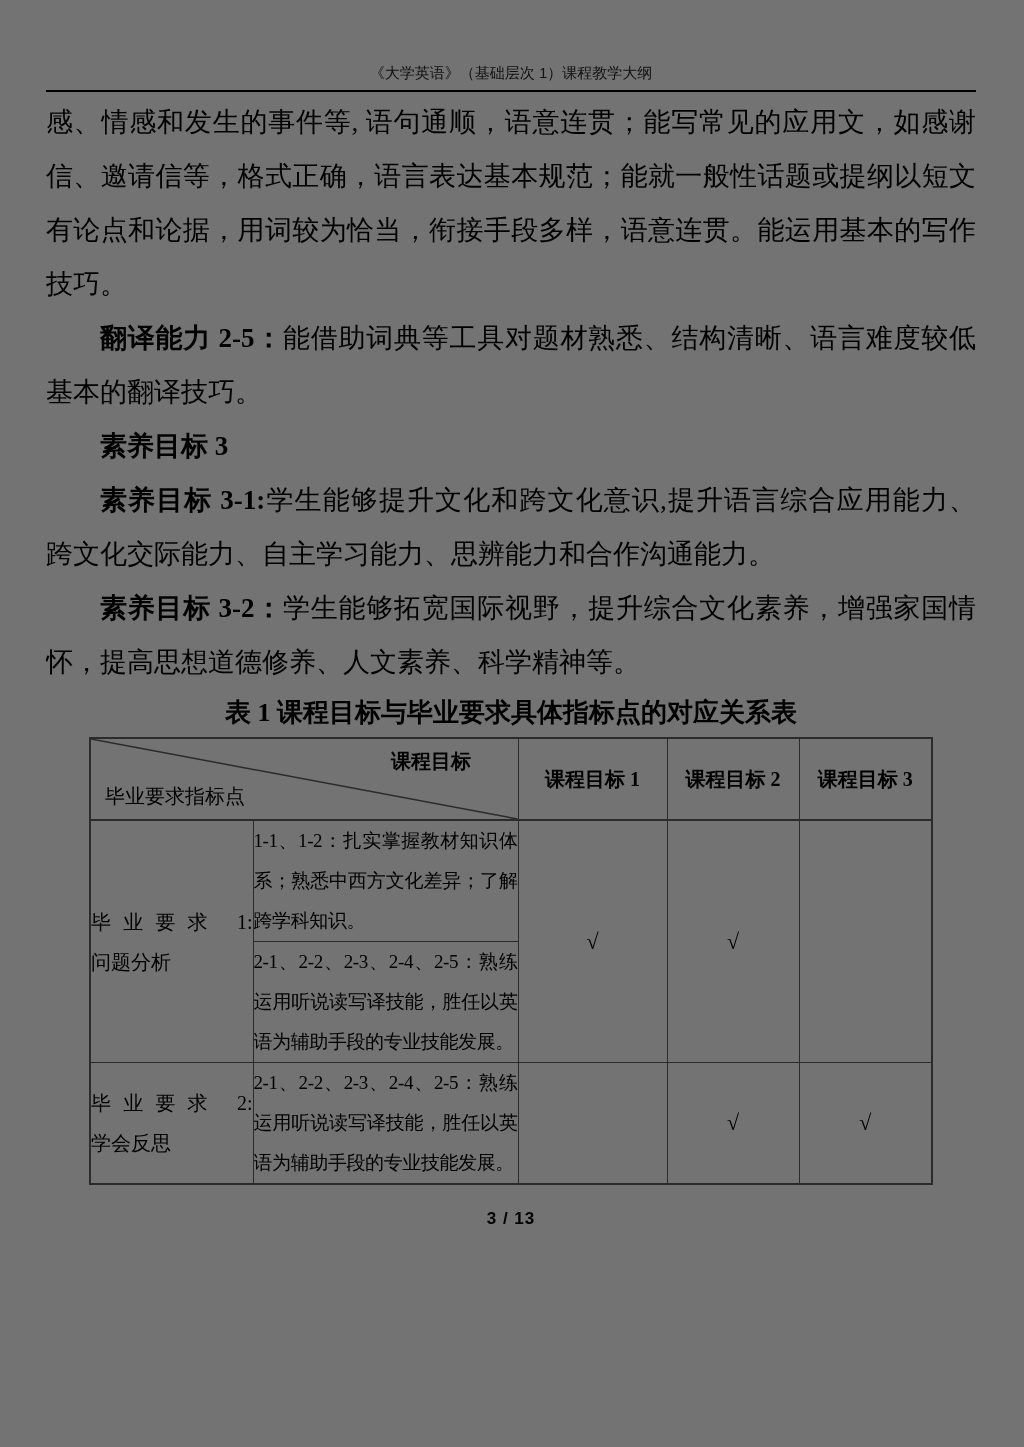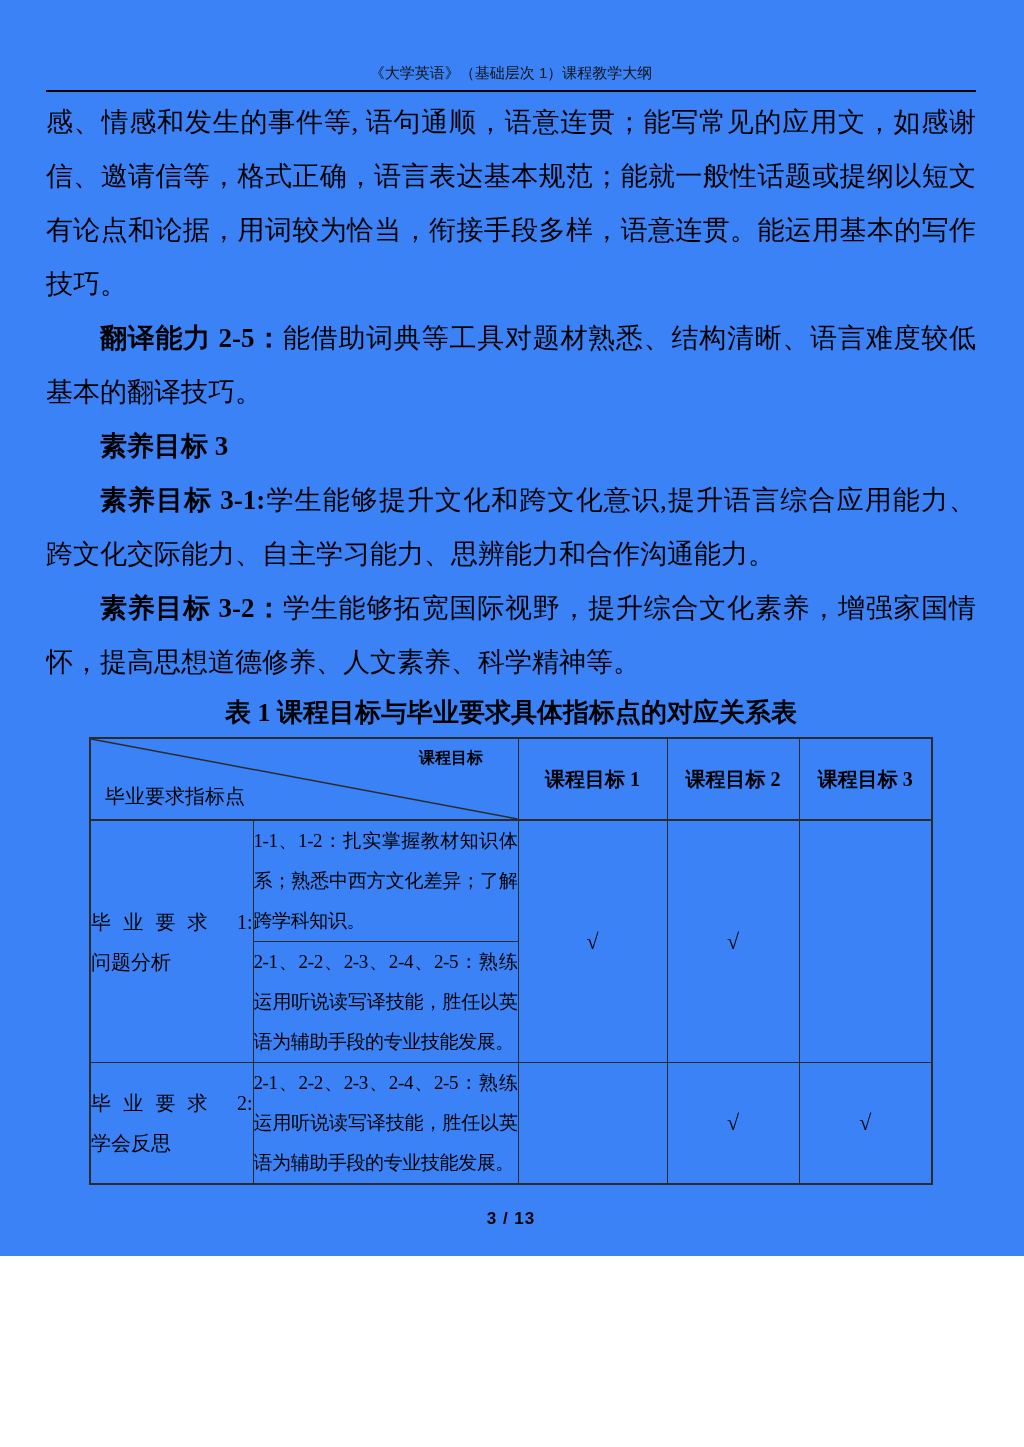--- a/index.html
+++ b/index.html
@@ -1,21 +1,21 @@
 <!DOCTYPE html>
 <html><head>
 <meta charset="utf-8">
 <style>
   * { box-sizing: border-box; }
   html, body { margin: 0; padding: 0; background: #ffffff; }
   .page {
     position: relative;
     width: 1024px;
-    height: 1256px;
-    background: #3b82f6;
+    height: 1447px;
+    background: #737373;
     color: #000;
     font-family: "Liberation Serif", "DejaVu Serif", serif;
     overflow: hidden;
   }
   .content { margin-left: 46px; width: 930px; padding-top: 64px; }
 
   .doc-header {
     font-family: "Liberation Sans", "DejaVu Sans", sans-serif;
     font-size: 15px;
     color: #111;
@@ -48,22 +48,22 @@
   table.map-table td { border: 1.5px solid #2b2b2b; padding: 0; }
   tr.thead { height: 82px; }
   tr.thead td { border-bottom-width: 2px; }
   tr.r1a { height: 120px; }
   tr.r1b { height: 120px; }
   tr.r2  { height: 120px; }
 
   td.diag { position: relative; }
   td.diag svg { position: absolute; left: 0; top: 0; width: 100%; height: 100%; display: block; }
   .diag-top {
-    position: absolute; top: 9px; left: 328px;
-    font-size: 16px; font-weight: bold; white-space: nowrap; font-family: Liberation Serif, serif;
+    position: absolute; top: 9px; left: 300px;
+    font-size: 20px; font-weight: bold; white-space: nowrap; font-family: Liberation Serif, serif;
   }
   .diag-bottom {
     position: absolute; bottom: 9px; left: 14px;
     font-size: 20px; font-weight: normal; white-space: nowrap;
   }
 
   td.goal-h { text-align: center; vertical-align: middle; font-size: 20px; font-weight: bold; }
   td.req    { text-align: center; vertical-align: middle; font-size: 20px; line-height: 40px; }
   td.ind    { vertical-align: top; font-size: 19px; line-height: 40px; padding: 4px 4px 0 5px; }
   td.ind .line { letter-spacing: -0.4px; }

